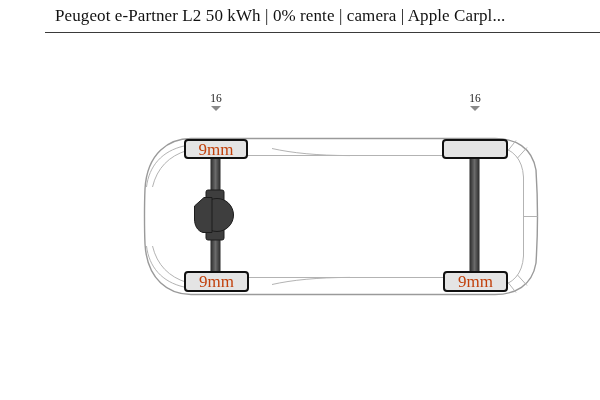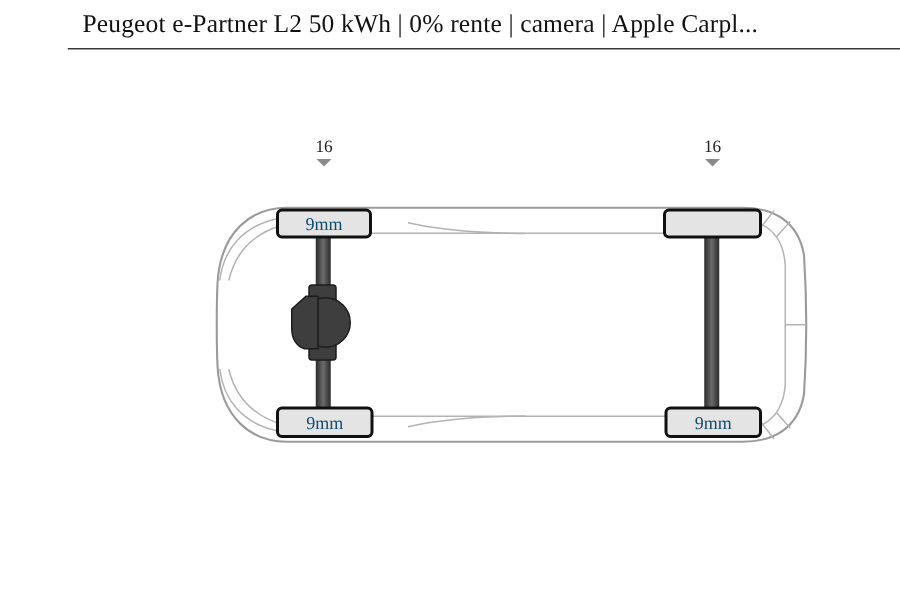--- a/index.html
+++ b/index.html
@@ -16,21 +16,21 @@
   .title{flex:1;font-size:17px;color:#111;white-space:nowrap;overflow:hidden;letter-spacing:0.1px;}
   .drivetrain{font-size:14px;color:#b91c1c;margin-left:8px;}
   .ref-row{position:absolute;top:37px;left:10px;font-size:10.5px;color:#1a1a1a;white-space:nowrap;}
   .ref-row .num{margin-left:4px;}
   
   .diagram{position:absolute;left:0;top:0;width:600px;height:400px;}
   .van-svg{position:absolute;left:0;top:0;}
   .tire{
     position:absolute;background:#e4e4e4;border:2px solid #101010;border-radius:4px;
     display:flex;align-items:center;justify-content:center;
-    font-size:12px;color:#0c4a6e;box-sizing:border-box;line-height:1;
+    font-size:17px;color:#c2410c;box-sizing:border-box;line-height:1;
   }
   .tire-ft{left:139px;top:139px;width:64px;height:20px;}
   .tire-fb{left:139px;top:271px;width:65px;height:21px;}
   .tire-rt{left:397px;top:139px;width:66px;height:20px;}
   .tire-rb{left:398px;top:271px;width:65px;height:21px;}
   .axlabel{position:absolute;width:50px;text-align:center;font-size:11.5px;color:#222;line-height:12px;}
   .axlabel .tri{
     width:0;height:0;margin:2px auto 0;
     border-left:5.5px solid transparent;border-right:5.5px solid transparent;
     border-top:5.5px solid #8a8a8a;

